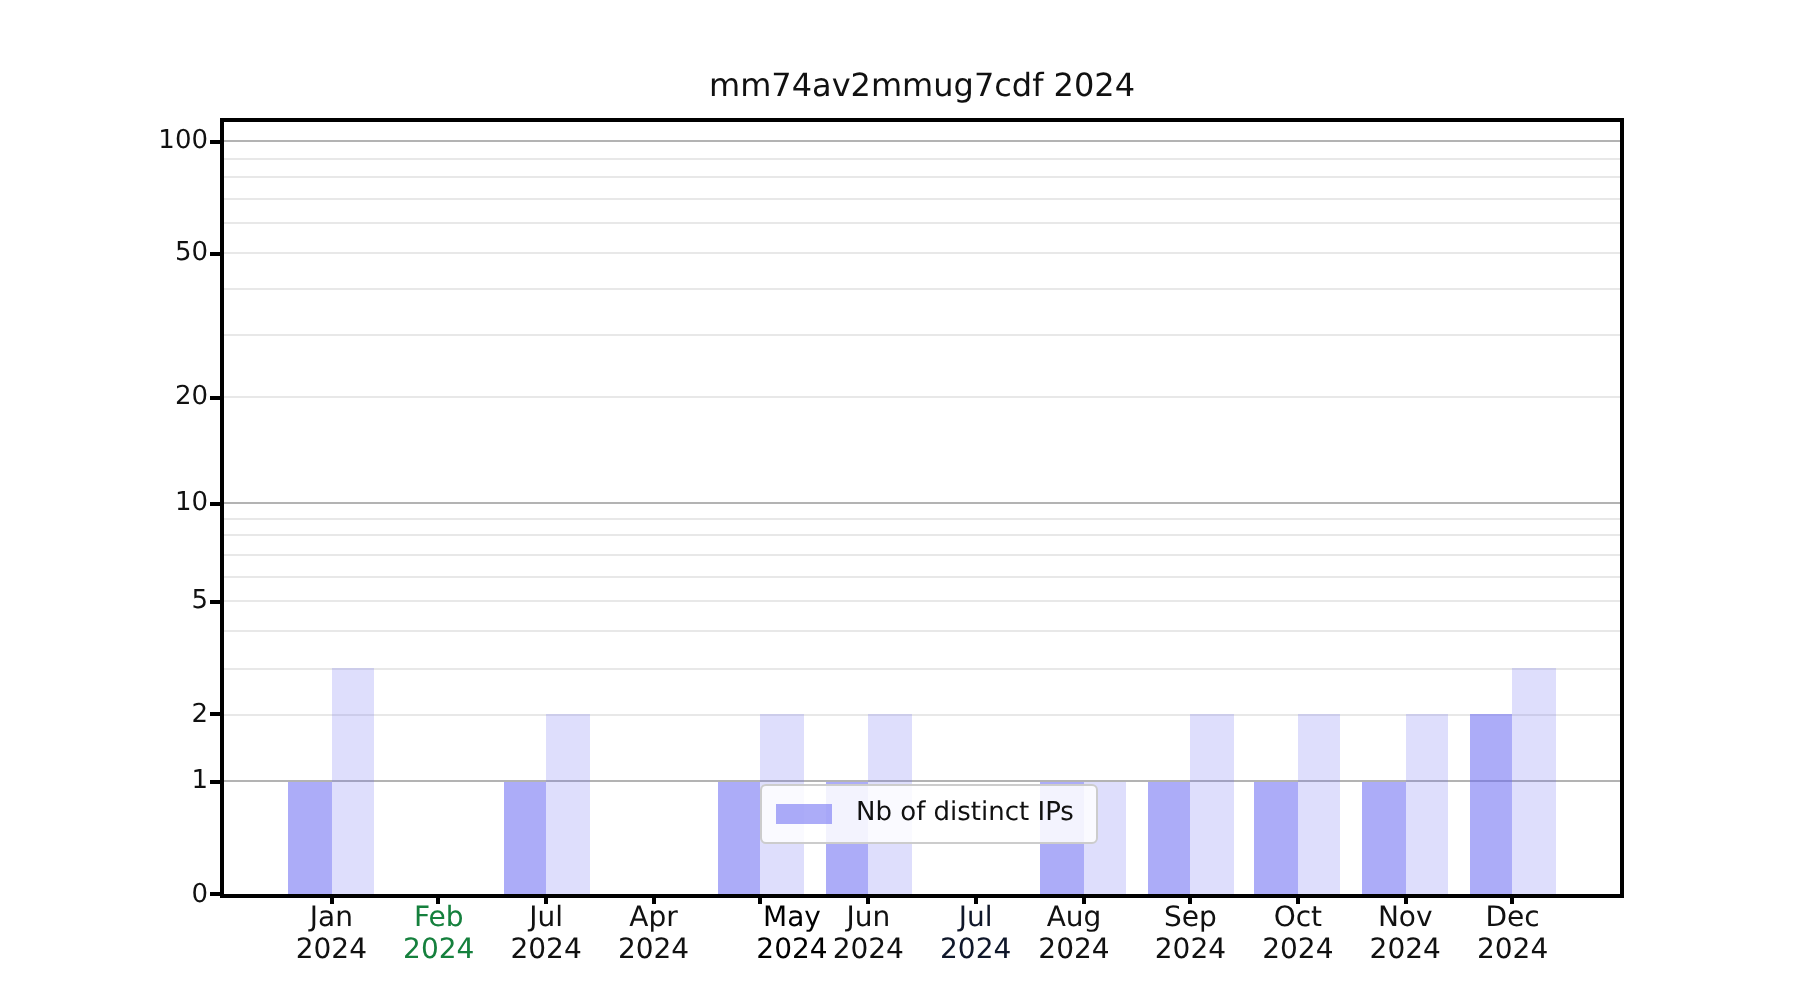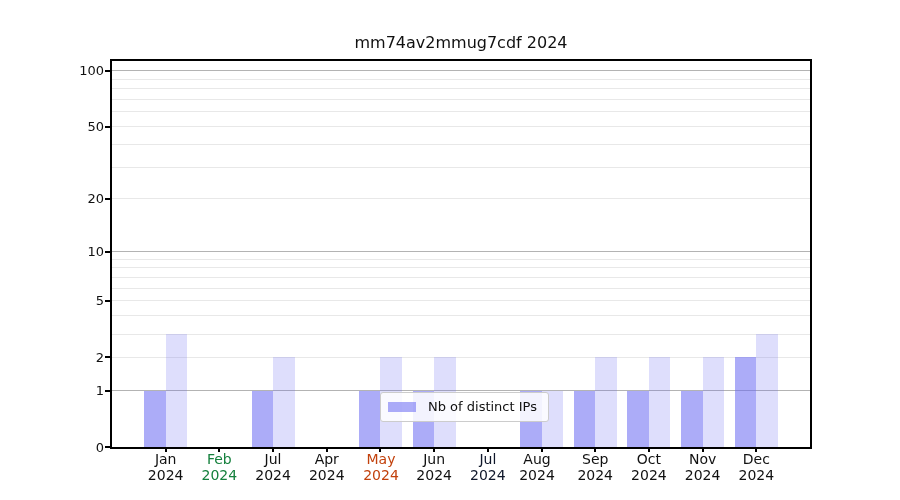--- a/index.html
+++ b/index.html
@@ -116,21 +116,21 @@
     <div class="xticklabel" style="left: 243.077px; color: rgb(17, 17, 17);">
       <div>Jul</div>
       <div>2024</div>
     </div>
     <div class="xtickmark" style="left: 325.769px; top: 447px; background: rgb(0, 0, 0);"></div>
     <div class="xticklabel" style="left: 296.769px; color: rgb(17, 17, 17);">
       <div>Apr</div>
       <div>2024</div>
     </div>
     <div class="xtickmark" style="left: 379.462px; top: 447px; background: rgb(0, 0, 0);"></div>
-    <div class="xticklabel" style="left: 351px; color: #c2410c;">
+    <div class="xticklabel" style="left: 366px; color: #000000;">
       <div>May</div>
       <div>2024</div>
     </div>
     <div class="xtickmark" style="left: 433.154px; top: 447px; background: rgb(0, 0, 0);"></div>
     <div class="xticklabel" style="left: 404.154px; color: rgb(17, 17, 17);">
       <div>Jun</div>
       <div>2024</div>
     </div>
     <div class="xtickmark" style="left: 486.846px; top: 447px; background: rgb(0, 0, 0);"></div>
     <div class="xticklabel" style="left: 457.846px; color: #0f172a;">

